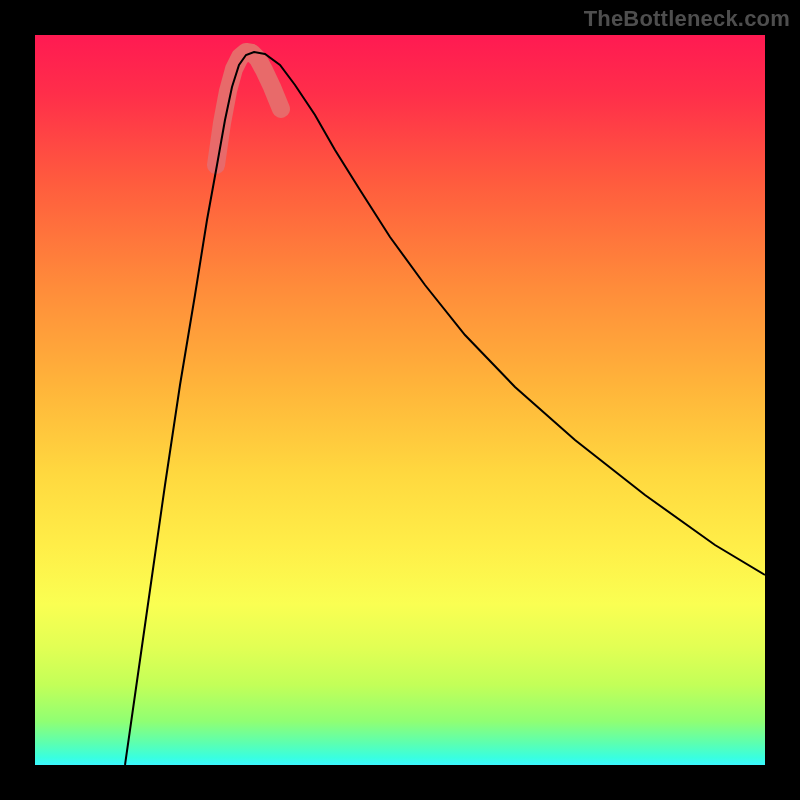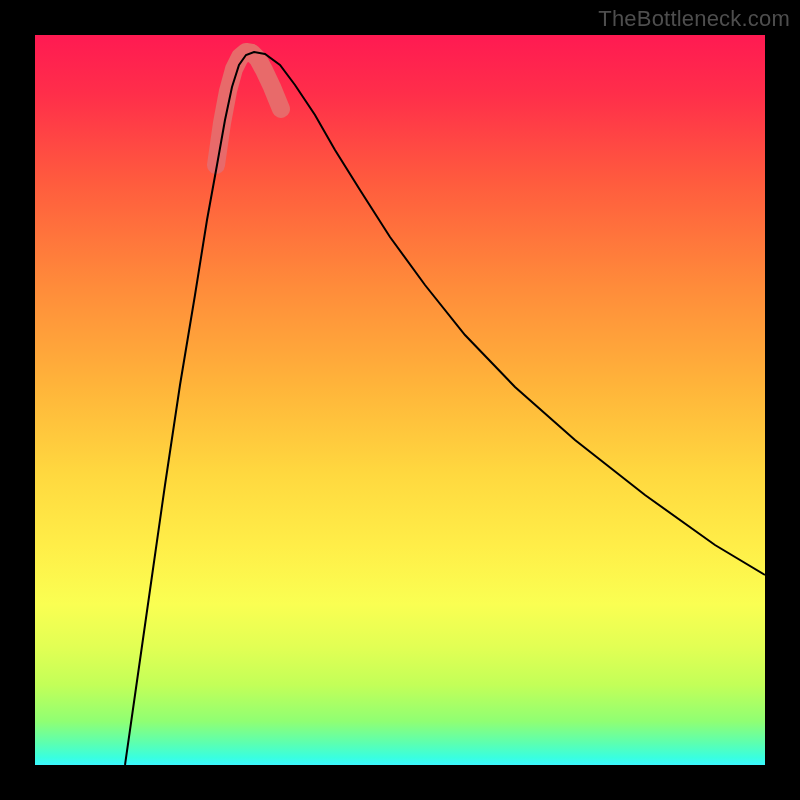--- a/index.html
+++ b/index.html
@@ -40,21 +40,21 @@
       #5cffb0 97%,
       #39ffe0 99%,
       #3cf7ff 100%);
   }
   .watermark {
     position: absolute;
     top: 6px;
     right: 10px;
     color: #4e4e4e;
     font-size: 22px;
-    font-weight: 400;
+    font-weight: 700;
     letter-spacing: 0.2px;
     user-select: none;
     margin-left: 48px;
   }
   svg.curve {
     position: absolute;
     left: 0;
     top: 0;
     width: 730px;
     height: 730px;

